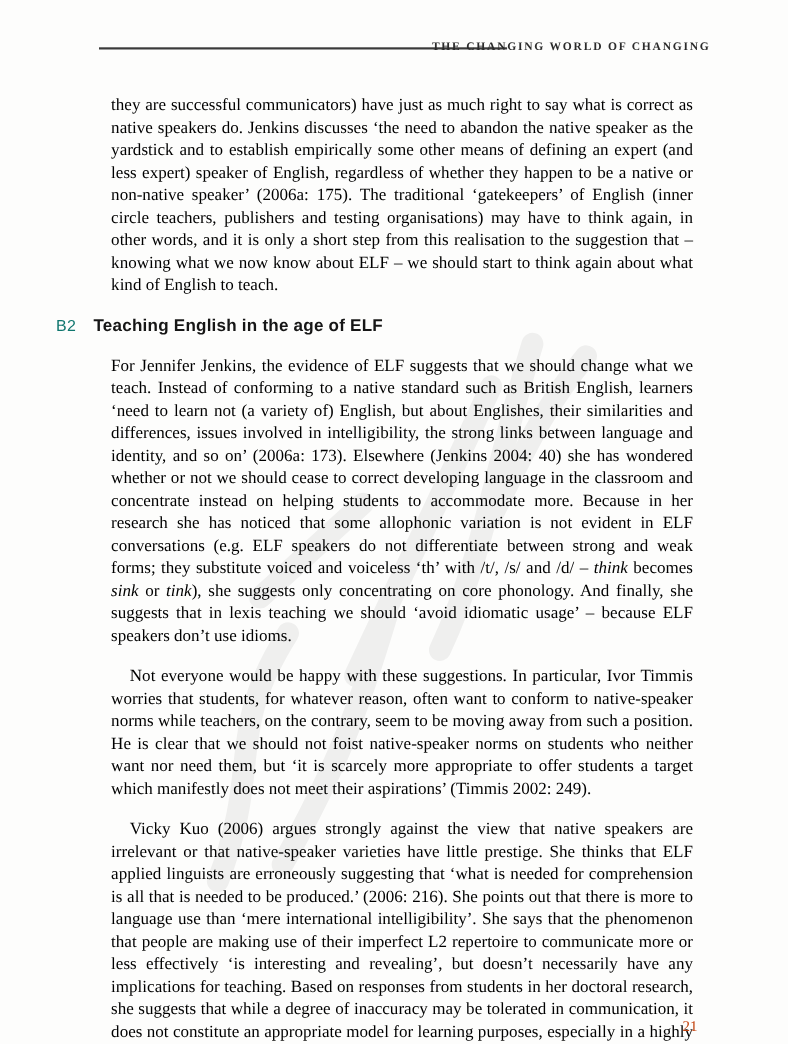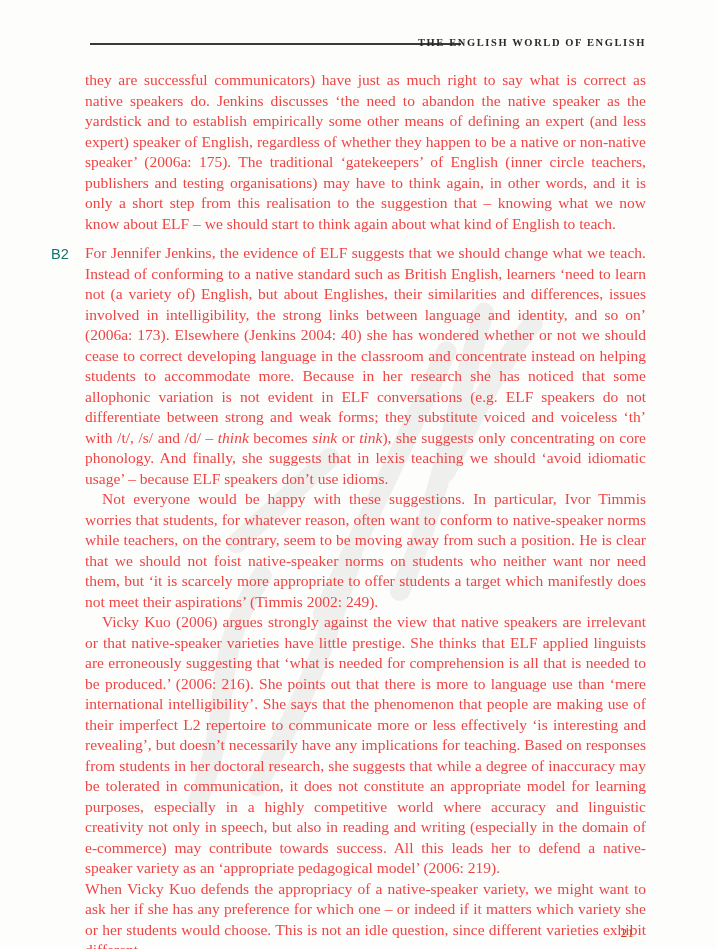--- a/index.html
+++ b/index.html
@@ -48,26 +48,26 @@
     white-space: nowrap;
   }
   
   .column {
     position: absolute;
     left: 85px;
     top: 70px;
     width: 561px;
   }
   .body-par {
-    margin: 0;
+    margin: 16px;
     font-family: "Liberation Serif", serif;
     font-size: 15.5px;
     line-height: 20.5px;
     text-align: justify;
-    color: #ef4444;
+    color: #000000;
   }
   .body-par em { }
   .body-par.indent { text-indent: 17px; }
   section { position: relative; }
   .heading {
     position: relative;
     margin: 9px 0 5px 0;
     font-family: "Liberation Sans", sans-serif;
     font-size: 15.5px;
     font-weight: 700;
@@ -105,29 +105,30 @@
         <path d="M120 430 C 200 370, 240 330, 300 260"></path>
         <path d="M250 300 C 330 230, 380 190, 470 110"></path>
         <path d="M330 310 C 400 250, 450 170, 520 90"></path>
         <path d="M200 200 L 320 160"></path>
         <path d="M420 220 C 470 180, 500 150, 560 120"></path>
       </g>
     </svg>
   </div>
 
   <div class="header-rule"></div>
-  <div class="header-title">THE ENGLISH WORLD OF ENGLISH</div>
+  <div class="header-title">THE CHANGING WORLD OF CHANGING</div>
 
   <main class="column">
 
     <p class="body-par"><span>they are successful communicators) have just as much right to say what is correct as native speakers do. Jenkins discusses ‘the need to abandon the native speaker as the yardstick and to establish empirically some other means of defining an expert (and less expert) speaker of English, regardless of whether they happen to be a native or non-native speaker’ (2006a: 175). The traditional ‘gatekeepers’ of English (inner circle teachers, publishers and testing organisations) may have to think again, in other words, and it is only a short step from this realisation to the suggestion that – knowing what we now know about ELF – we should start to think again about what kind of English to teach.</span></p>
 
     <section>
       <h2 class="heading">
         <span class="section-label">B2</span>
+        <span>Teaching English in the age of ELF</span>
       </h2>
       <p class="body-par"><span>For Jennifer Jenkins, the evidence of ELF suggests that we should change what we teach. Instead of conforming to a native standard such as British English, learners ‘need to learn not (a variety of) English, but about Englishes, their similarities and differences, issues involved in intelligibility, the strong links between language and identity, and so on’ (2006a: 173). Elsewhere (Jenkins 2004: 40) she has wondered whether or not we should cease to correct developing language in the classroom and concentrate instead on helping students to accommodate more. Because in her research she has noticed that some allophonic variation is not evident in ELF conversations (e.g. ELF speakers do not differentiate between strong and weak forms; they substitute voiced and voiceless ‘th’ with /t/, /s/ and /d/ – </span><em>think</em><span> becomes </span><em>sink</em><span> or </span><em>tink</em><span>), she suggests only concentrating on core phonology. And finally, she suggests that in lexis teaching we should ‘avoid idiomatic usage’ – because ELF speakers don’t use idioms.</span></p>
       <p class="body-par indent"><span>Not everyone would be happy with these suggestions. In particular, Ivor Timmis worries that students, for whatever reason, often want to conform to native-speaker norms while teachers, on the contrary, seem to be moving away from such a position. He is clear that we should not foist native-speaker norms on students who neither want nor need them, but ‘it is scarcely more appropriate to offer students a target which manifestly does not meet their aspirations’ (Timmis 2002: 249).</span></p>
       <p class="body-par indent"><span>Vicky Kuo (2006) argues strongly against the view that native speakers are irrelevant or that native-speaker varieties have little prestige. She thinks that ELF applied linguists are erroneously suggesting that ‘what is needed for comprehension is all that is needed to be produced.’ (2006: 216). She points out that there is more to language use than ‘mere international intelligibility’. She says that the phenomenon that people are making use of their imperfect L2 repertoire to communicate more or less effectively ‘is interesting and revealing’, but doesn’t necessarily have any implications for teaching. Based on responses from students in her doctoral research, she suggests that while a degree of inaccuracy may be tolerated in communication, it does not constitute an appropriate model for learning purposes, especially in a highly competitive world where accuracy and linguistic creativity not only in speech, but also in reading and writing (especially in the domain of e-commerce) may contribute towards success. All this leads her to defend a native-speaker variety as an ‘appropriate pedagogical model’ (2006: 219).</span></p>
     </section>
 
     <section>
       <p class="body-par"><span>When Vicky Kuo defends the appropriacy of a native-speaker variety, we might want to ask her if she has any preference for which one – or indeed if it matters which variety she or her students would choose. This is not an idle question, since different varieties exhibit different</span></p>
     </section>
 

